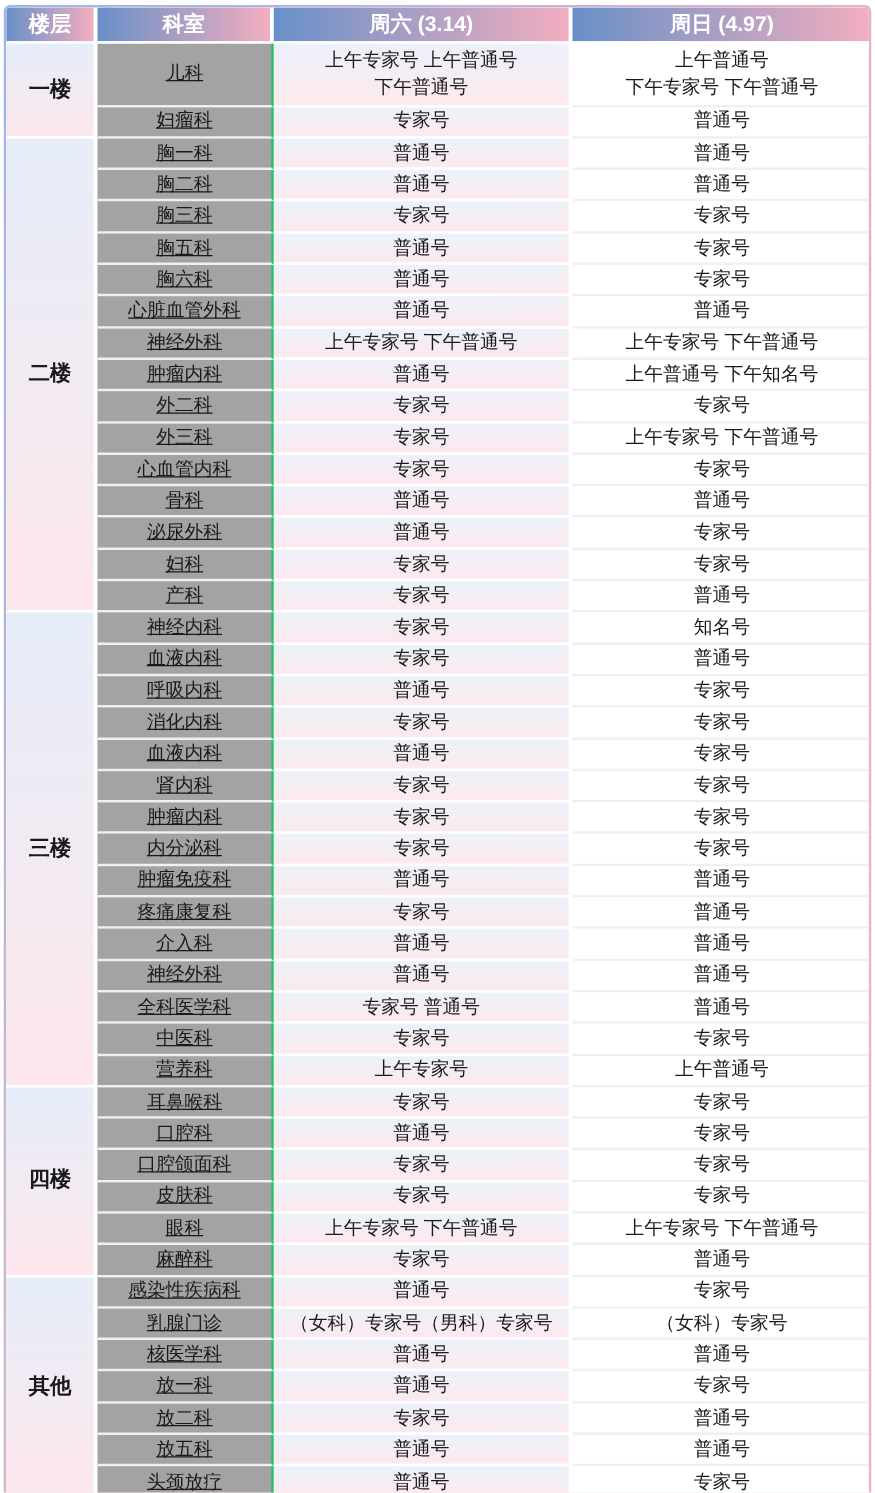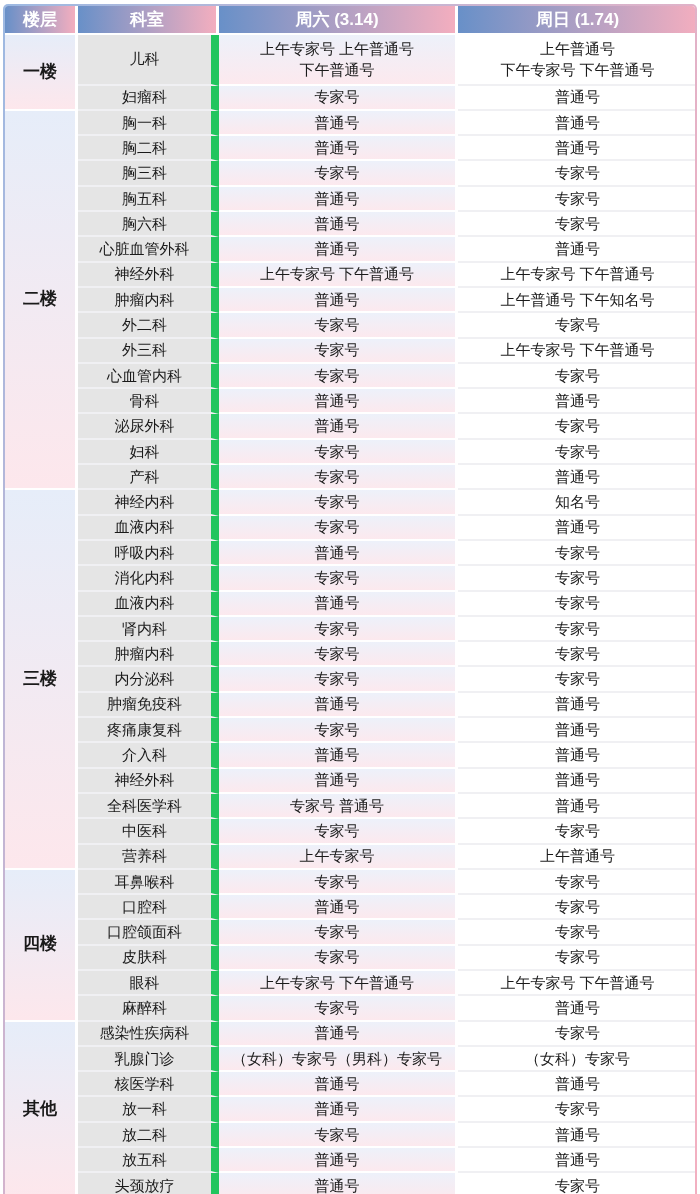--- a/index.html
+++ b/index.html
@@ -58,23 +58,24 @@
   }
   td.floor {
     font-size: 17px;
     font-weight: bold;
     background: linear-gradient(180deg, var(--floor-blue, #e6edf9) 0%, var(--floor-pink, #fde7ec) 100%);
     border-right: 3px solid #ffffff;
     border-bottom: 2px solid #ffffff;
     font-family: Liberation Serif, serif;
   }
   td.dept {
-    background: #e5e5e5;
-    border-right: 8px solid #22c55e;
+    background: #a3a3a3;
+    border-right: 2px solid #22c55e;
     border-bottom: 2px solid var(--row-line, #f0f0f3);
+    text-decoration: underline;
   }
   td.sat {
     background: linear-gradient(180deg, var(--sat-blue, #edf1fa) 0%, var(--sat-pink, #fce9ee) 100%);
     border-right: 3px solid #ffffff;
     border-bottom: 2px solid #ffffff;
     white-space: pre-line;
     margin-left: 41px;
   }
   td.sun {
     background: #ffffff;
@@ -94,21 +95,21 @@
           <col style="width:73px">
           <col style="width:141px">
           <col style="width:239px">
           <col style="width:239px">
         </colgroup>
         <thead>
           <tr>
             <th>楼层</th>
             <th>科室</th>
             <th>周六 (3.14)</th>
-            <th>周日 (1.74)</th>
+            <th>周日 (4.97)</th>
           </tr>
         </thead>
         <tbody>
             <tr class="tall">
               <td class="floor" rowspan="2">一楼</td>
               <td class="dept">儿科</td>
               <td class="sat">上午专家号 上午普通号
 下午普通号</td>
               <td class="sun">上午普通号
 下午专家号 下午普通号</td>

